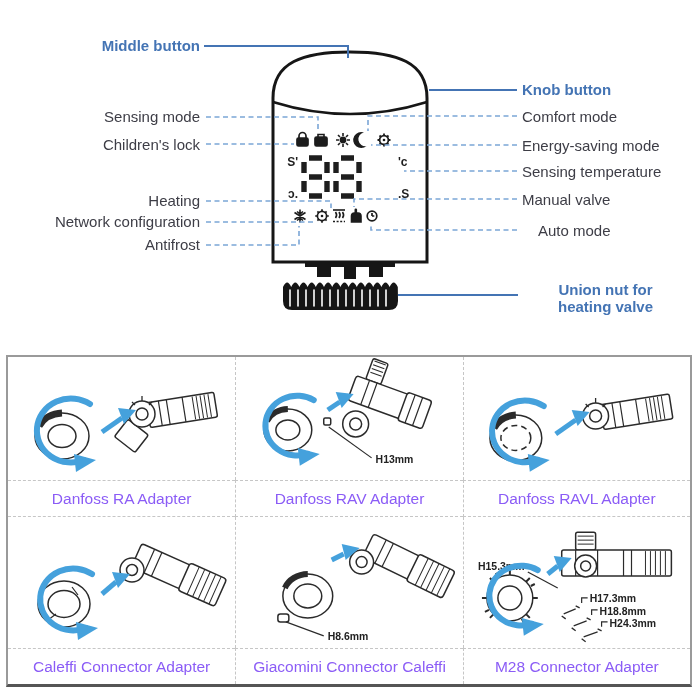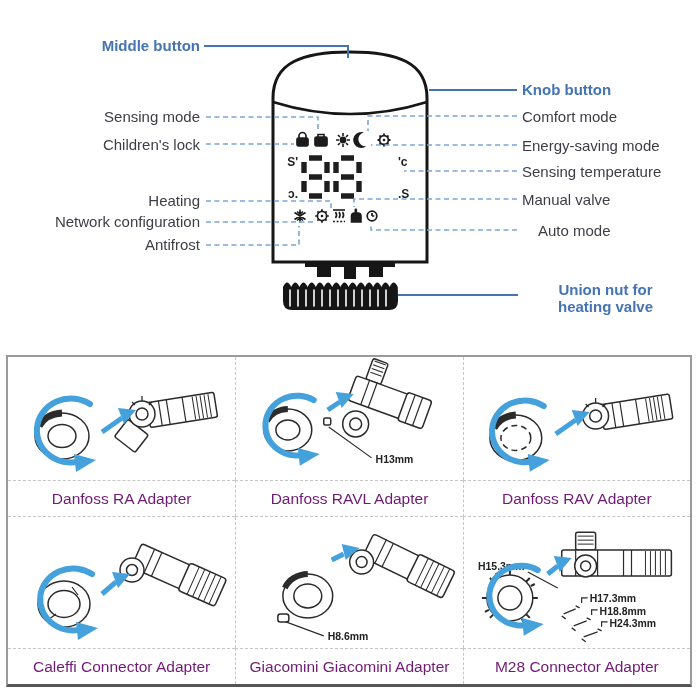--- a/index.html
+++ b/index.html
@@ -8,21 +8,21 @@
   .lbl{position:absolute;font-size:15px;color:#3d3d46;white-space:nowrap;line-height:16px;text-align:center;}
   .lbl.right-align{text-align:right;padding-left:40px;}
   .accent{color:#4474b4;font-weight:600;}
   .diagram-svg{position:absolute;left:0;top:0;}
   
   .adapter-box{position:absolute;left:6px;top:355px;width:686px;height:332px;
     border:2px solid #9a9a9a;border-bottom:3px solid #555;box-sizing:border-box;
     display:grid;grid-template-columns:repeat(3,1fr);grid-template-rows:123px 37px 131px auto;background:#fff;}
   .cell{box-sizing:border-box;display:flex;align-items:center;justify-content:center;overflow:hidden;}
   .cell.colsep{border-left:1px dashed #c6c6c6;}
-  .cap{font-size:15.5px;color:#701a75;border-top:1px dashed #c6c6c6;}
+  .cap{font-size:15.5px;color:#8b5cf6;border-top:1px dashed #c6c6c6;}
   .cap.row1{border-bottom:1px dashed #c6c6c6;}
   svg text{font-family:"Liberation Sans","DejaVu Sans",sans-serif;}
   .dim{font-size:10.5px;fill:#222;font-weight:600;}
   .mark{font-size:12px;fill:#1f1f1f;font-weight:600;}
 </style>
 </head>
 <body>
 
 <div class="page">
 
@@ -226,24 +226,24 @@
           <line x1="92" y1="76" x2="112" y2="62" stroke="#45a1dc" stroke-width="5"></line>
           <polygon points="108,52 126,54 114,68" fill="#45a1dc"></polygon>
         </g>
       </svg>
     </div>
 
     <div class="cell cap row1">
       <span>Danfoss RA Adapter</span>
     </div>
     <div class="cell cap row1 colsep">
+      <span>Danfoss RAV Adapter</span>
+    </div>
+    <div class="cell cap row1 colsep">
       <span>Danfoss RAVL Adapter</span>
-    </div>
-    <div class="cell cap row1 colsep">
-      <span>Danfoss RAV Adapter</span>
     </div>
 
     <div class="cell">
       <svg width="227" height="129" viewBox="0 0 227 129">
         <g stroke="#2b2b2b" stroke-width="1.5" fill="#ffffff">
           <g transform="rotate(24 160 70)">
             <rect x="118" y="40" width="56" height="26" rx="3"></rect>
             <path d="M132,40 v26 M140,40 v26" stroke-width="1.2"></path>
             <rect x="170" y="38" width="40" height="30" rx="3"></rect>
             <path d="M180,38 v30 M186,38 v30 M192,38 v30 M198,38 v30 M204,38 v30" stroke-width="1"></path>
@@ -331,20 +331,20 @@
           <line x1="84" y1="56" x2="94" y2="48" stroke="#45a1dc" stroke-width="5"></line>
           <polygon points="90,38 108,40 96,54" fill="#45a1dc"></polygon>
         </g>
       </svg>
     </div>
 
     <div class="cell cap">
       <span>Caleffi Connector Adapter</span>
     </div>
     <div class="cell cap colsep">
-      <span>Giacomini Giacomini Adapter</span>
+      <span>Giacomini Connector Caleffi</span>
     </div>
     <div class="cell cap colsep">
       <span>M28 Connector Adapter</span>
     </div>
   </div>
 
 </div>
 
 </body></html>

